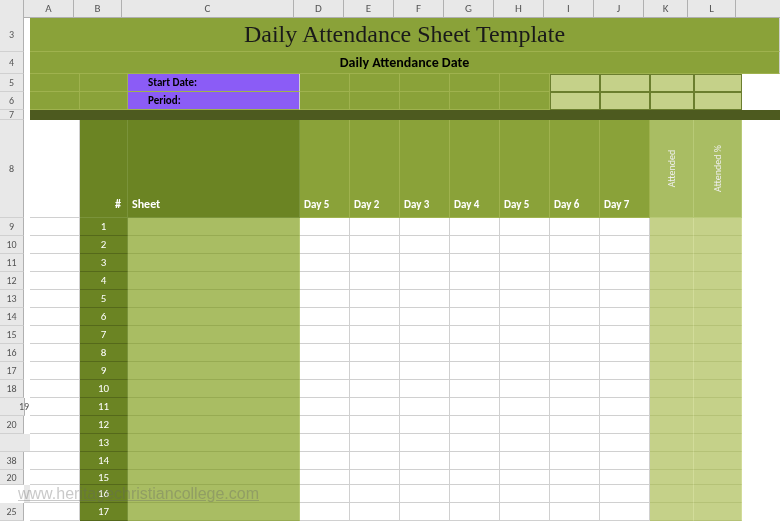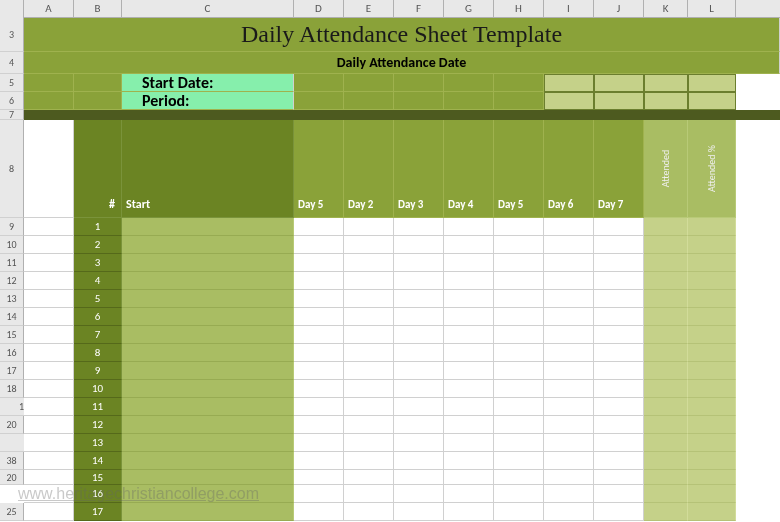--- a/index.html
+++ b/index.html
@@ -51,21 +51,21 @@
   display: flex;
   align-items: center;
   justify-content: center;
 }
 .grid {
   position: absolute;
   left: 24px;
   top: 18px;
   width: 756px;
 }
-.trow { display: flex; }
+.trow { display: flex; margin-left: 6px; }
 .cell {
   border-right: 1px solid #d0d0d0;
   border-bottom: 1px solid #d0d0d0;
   font-size: 12px;
   display: flex;
   align-items: center;
   overflow: hidden;
 }
 .title-row {
   height: 34px;
@@ -89,23 +89,23 @@
   justify-content: center;
   border-bottom: 1px solid #9fb24e;
 }
 .field-row { height: 18px; }
 .field-left {
   background: #8aa239;
   border-right: 1px solid #9fb24e;
   border-bottom: 1px solid #9fb24e;
 }
 .field-label {
-  background: #86efac;
+  background: #8b5cf6;
   font-weight: bold;
-  font-size: 16px;
+  font-size: 11px;
   color: #000;
   padding-left: 4px;
   border-bottom: 1px solid #9fb24e;
 }
 .field-input {
   background: #c5d189;
   border: 1px solid #6b7e2e;
   border-bottom: 1px solid #6b7e2e;
 }
 .dark-band { height: 10px; }
@@ -304,21 +304,21 @@
       <div class="cell field-input wL"></div>
     </div>
 
     <div class="trow dark-band">
       <div class="cell" style="width:756px"></div>
     </div>
 
     <div class="trow th-row">
       <div class="cell th-blank wA"></div>
       <div class="cell th-num wB">#</div>
-      <div class="cell th-name wC">Start</div>
+      <div class="cell th-name wC">Sheet</div>
       <div class="cell th-day wD">Day 5</div>
       <div class="cell th-day wE">Day 2</div>
       <div class="cell th-day wF">Day 3</div>
       <div class="cell th-day wG">Day 4</div>
       <div class="cell th-day wH">Day 5</div>
       <div class="cell th-day wI">Day 6</div>
       <div class="cell th-day wJ">Day 7</div>
       <div class="cell th-att wK">
           <span>Attended</span>
         </div>

